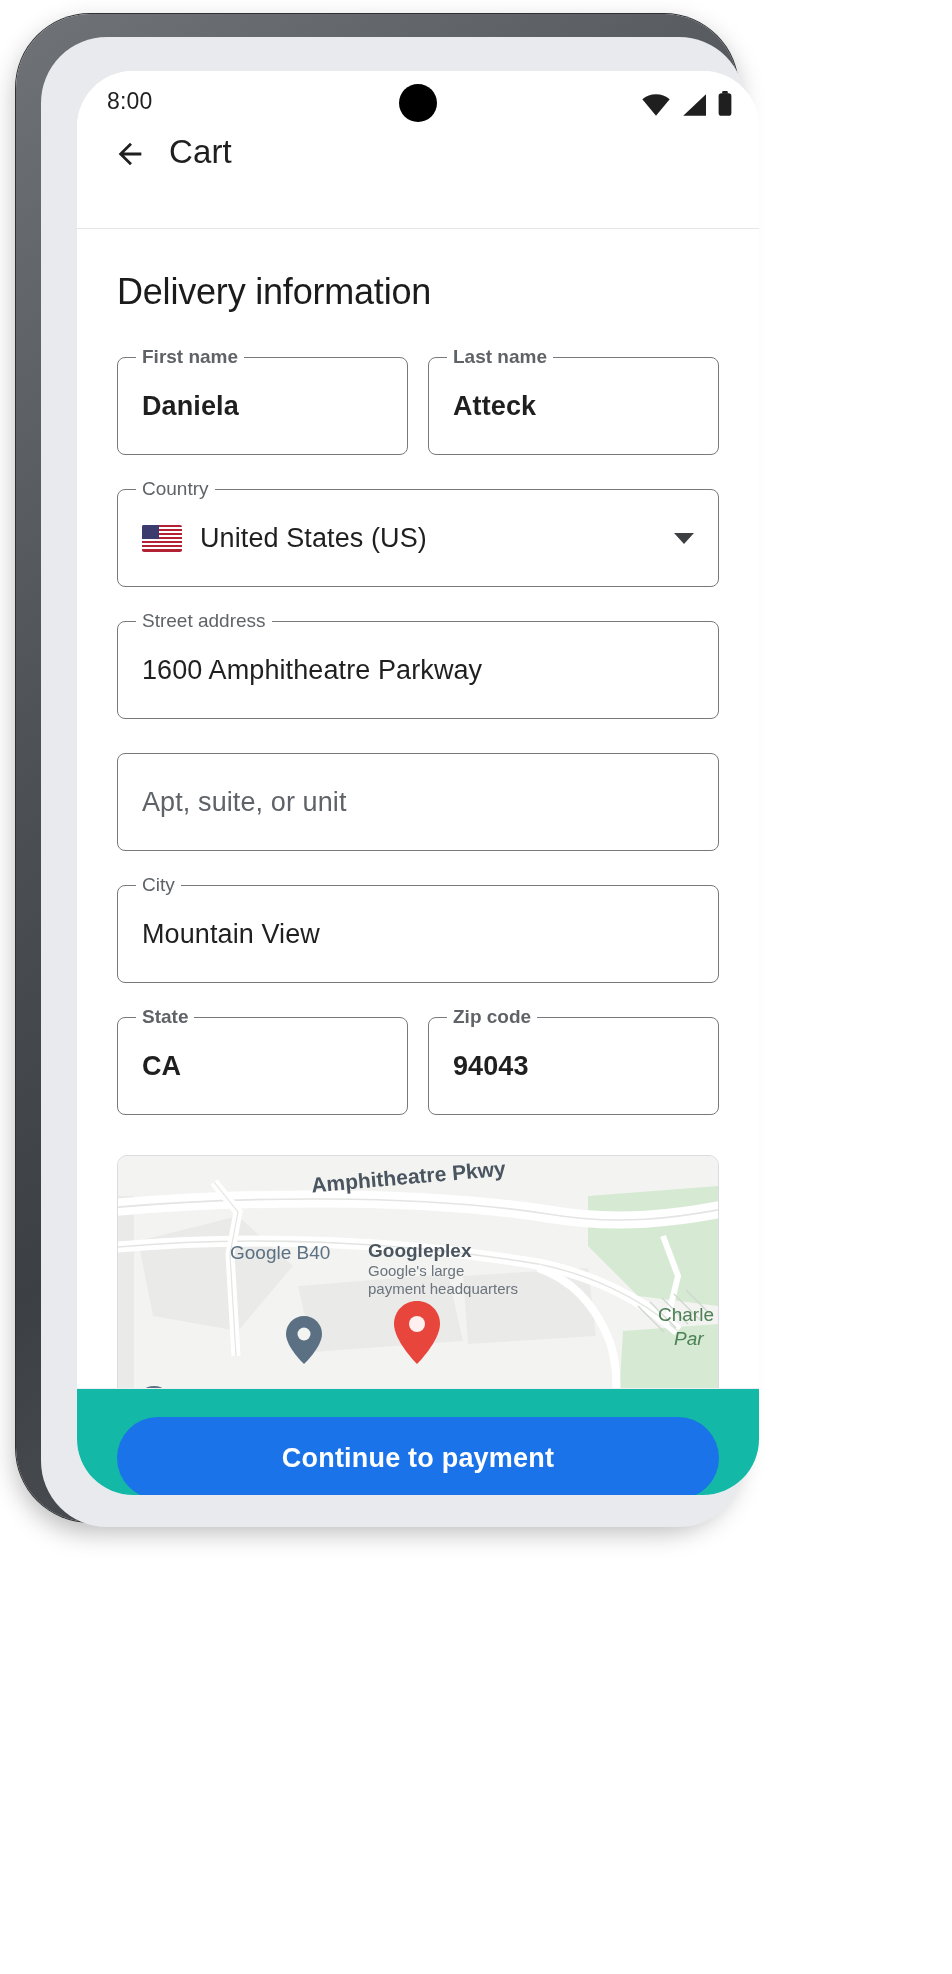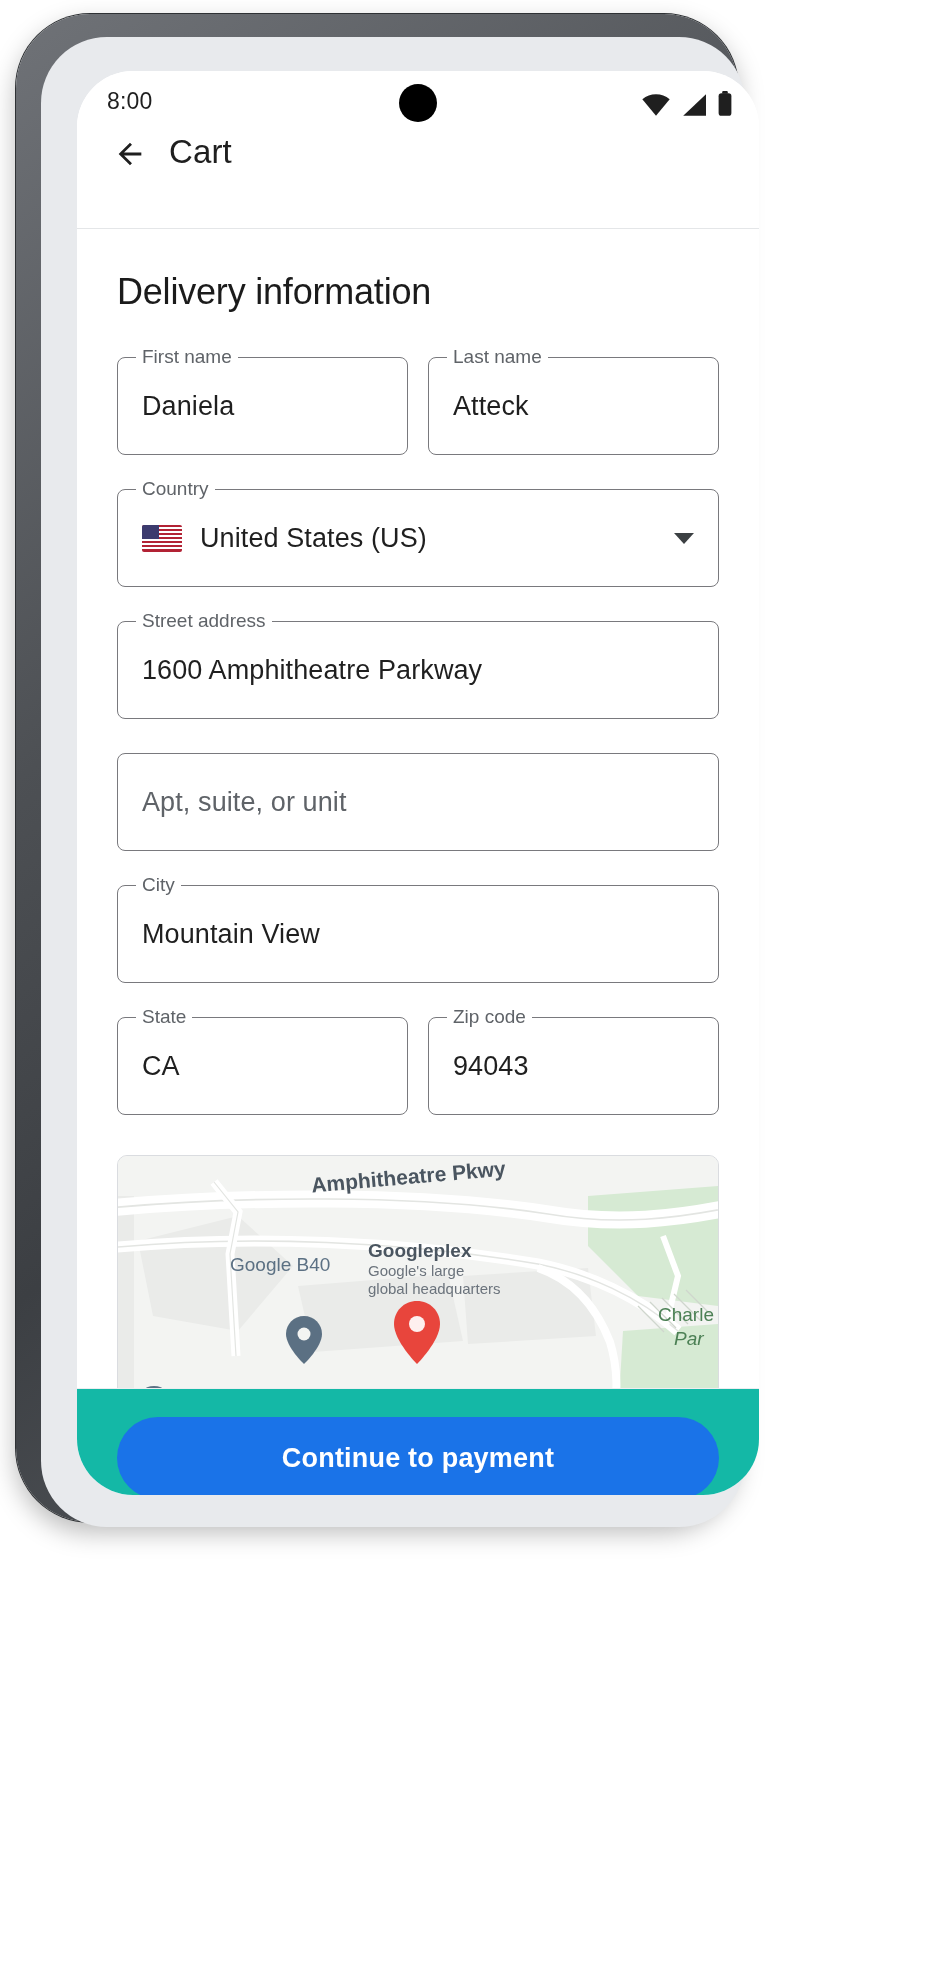--- a/index.html
+++ b/index.html
@@ -88,21 +88,21 @@
   .section-title {
     font-size: 36px; color: #1b1b1b;
     padding: 42px 40px 10px 40px;
     letter-spacing: -.2px;
   }
   .form {
     padding: 0 40px;
   }
 
   
-  .row { display: flex; gap: 20px; }
+  .row { display: flex; gap: 20px; font-weight: bold; }
   .field { position: relative; margin-top: 34px; flex: 1; }
   .field-box {
     position: relative;
     height: 98px;
     border: 1px solid #79797d;
     border-radius: 8px;
     background: #ffffff;
     display: flex; align-items: center;
     padding: 0 24px;
   }
@@ -344,25 +344,25 @@
               </g>
 
               <g>
                 <path d="M276 168 c0-13 10-23 23-23 s23 10 23 23 c0 17-23 40-23 40 s-23-23-23-40z" fill="#e8453c"></path>
                 <circle cx="299" cy="168" r="8" fill="#ffffff" opacity="0.92"></circle>
               </g>
             </svg>
 
             <div style="position:absolute; left:193px; top:9px; transform:rotate(-5deg); font-size:21px; color:#4a5560; font-weight:bold; white-space:nowrap;">Amphitheatre Pkwy</div>
 
-            <div style="position:absolute; left:112px; top:86px; font-size:19px; color:#5b7083; white-space:nowrap;margin-top:12px;">Google B40</div>
+            <div style="position:absolute; left:112px; top:86px; font-size:19px; color:#5b7083; white-space:nowrap;">Google B40</div>
 
             <div style="position:absolute; left:250px; top:84px; font-size:19px; color:#4a5560; font-weight:bold; white-space:nowrap;">Googleplex</div>
             <div style="position:absolute; left:250px; top:106px; font-size:15px; color:#6b737c; white-space:nowrap;">Google's large</div>
-            <div style="position:absolute; left:250px; top:124px; font-size:15px; color:#6b737c; white-space:nowrap;">global headquarters</div>
+            <div style="position:absolute; left:250px; top:124px; font-size:15px; color:#6b737c; white-space:nowrap;">payment headquarters</div>
 
             <div style="position:absolute; left:540px; top:148px; font-size:19px; color:#4c8055; white-space:nowrap;">Charle</div>
             <div style="position:absolute; left:556px; top:172px; font-size:19px; color:#4c8055; white-space:nowrap;font-style:italic;">Par</div>
           </div>
 
           <div class="cta-bar">
             <div class="cta-button">Continue to payment</div>
           </div>
         </div>
 

